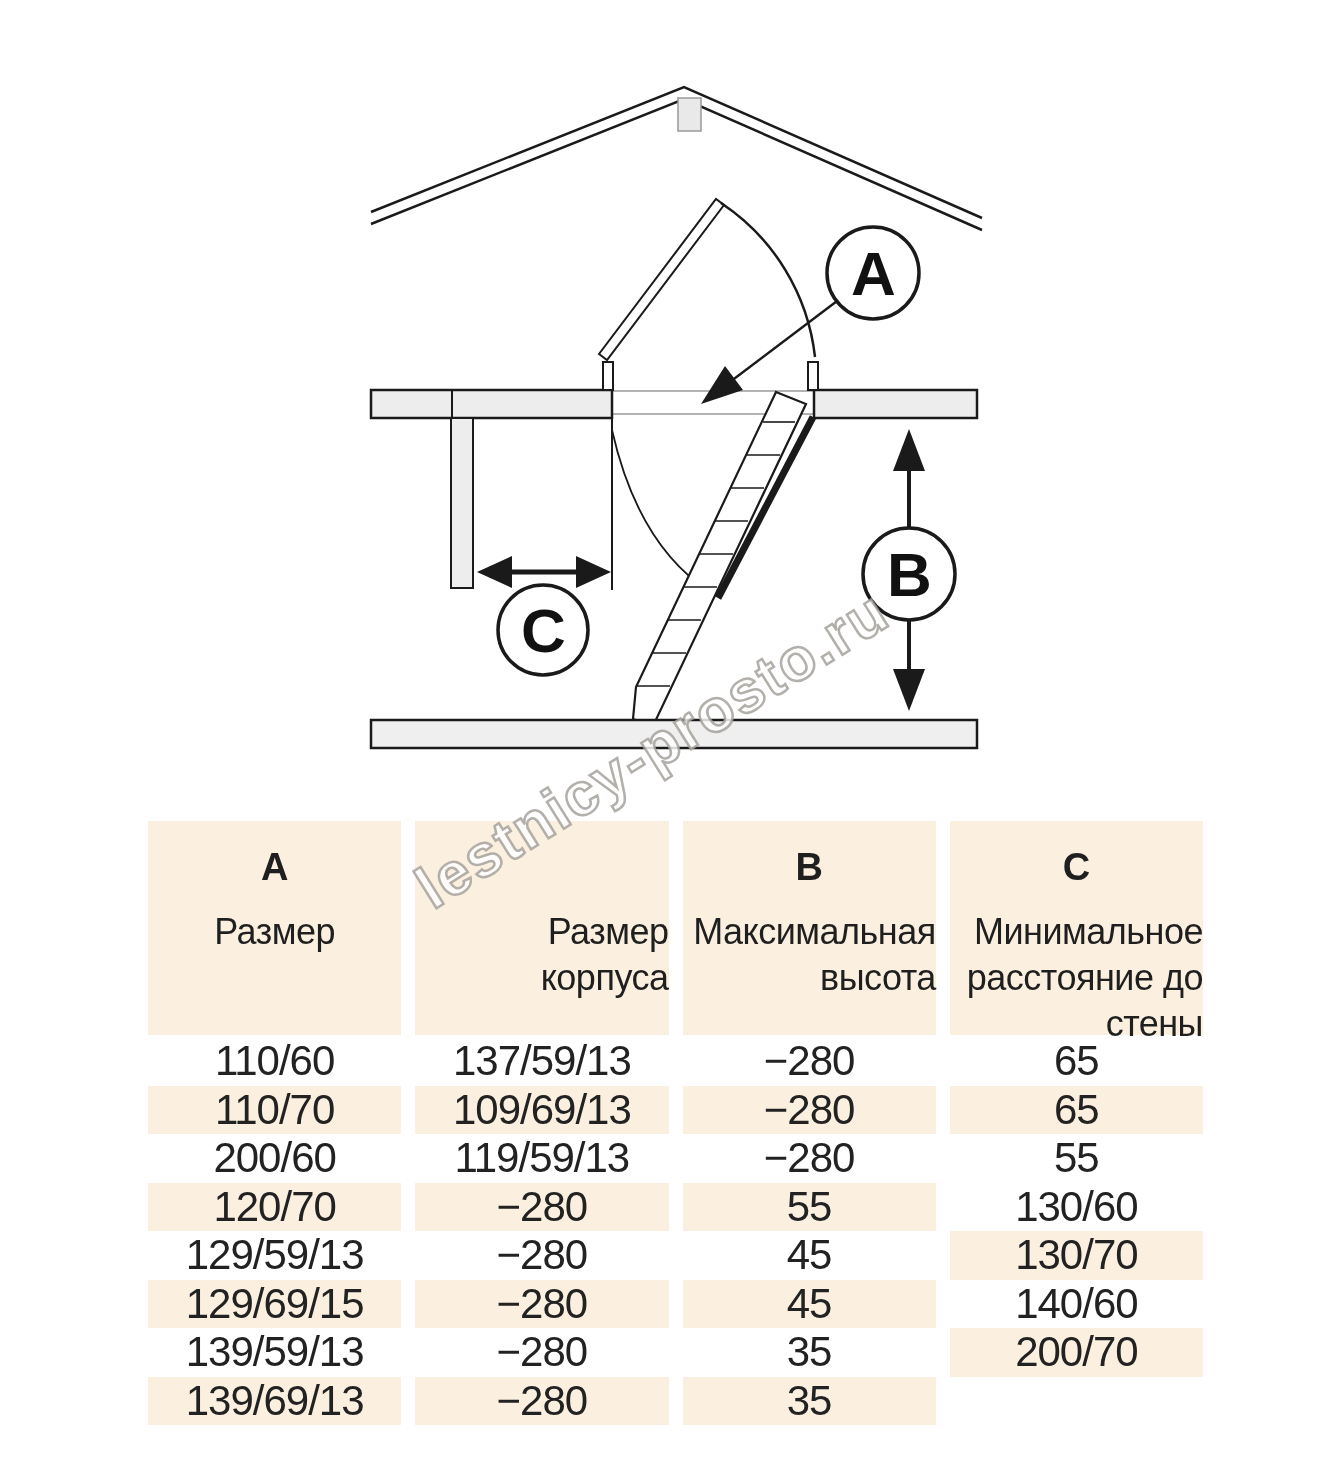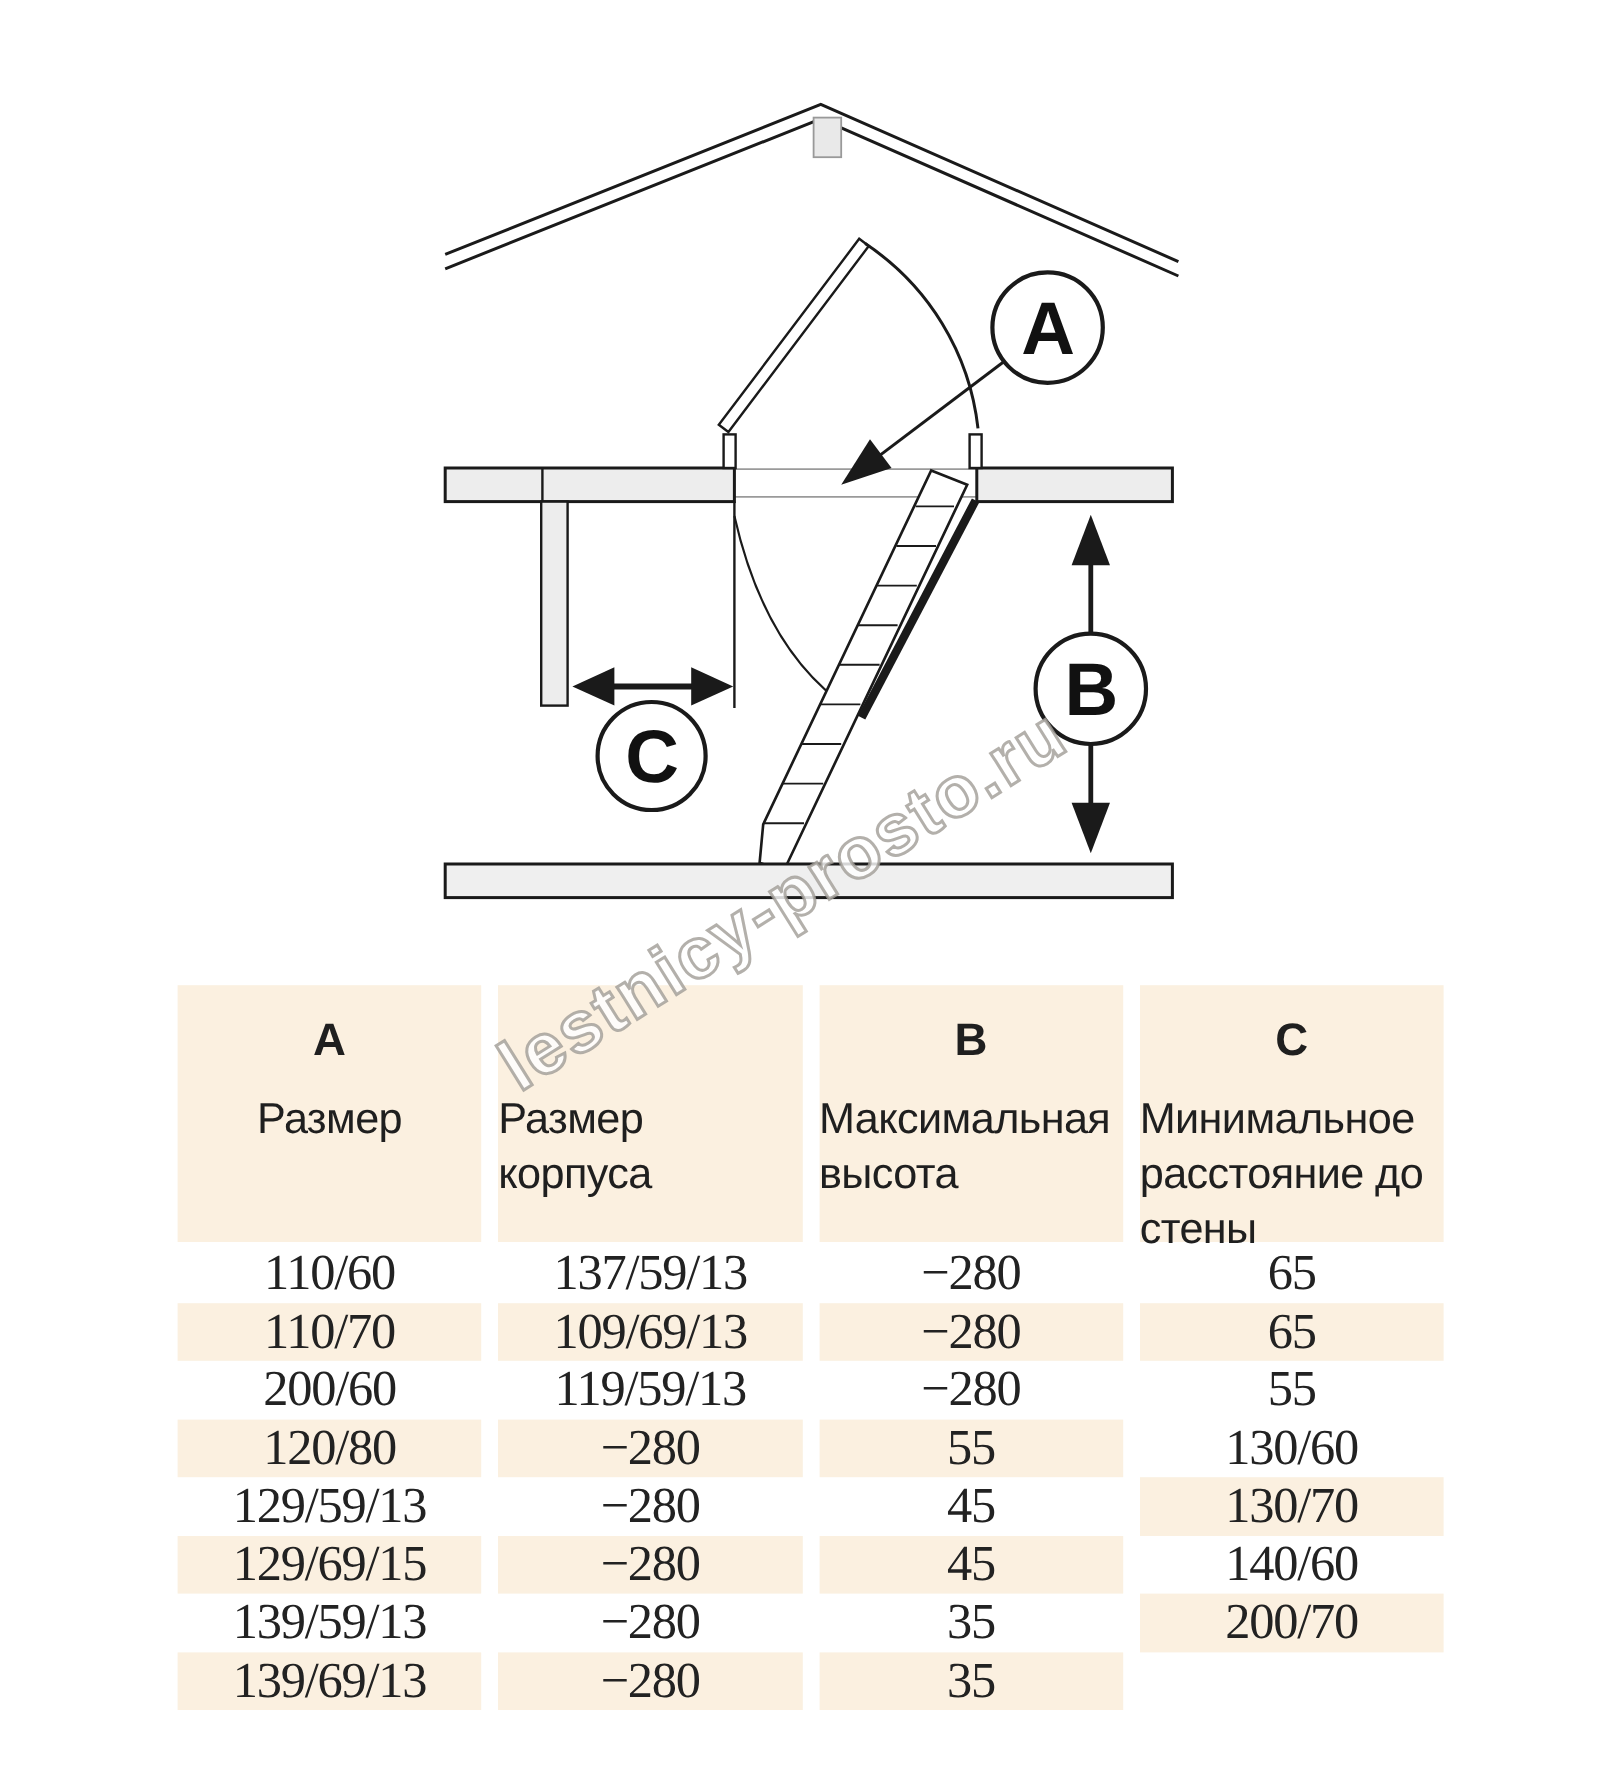--- a/index.html
+++ b/index.html
@@ -28,26 +28,26 @@
   .thead,.tbody{display:grid;grid-template-columns:repeat(4,1fr);column-gap:14px;}
   .tbody{margin-top:2px;grid-auto-rows:48.5px;}
   .th{
     background:#fbf0e0;height:214px;box-sizing:border-box;padding-top:26px;
     text-align:center;
   }
   .th-letter{
     font-size:38px;font-weight:bold;height:62px;line-height:40px;letter-spacing:0;
   }
   .th-label{
-    display:inline-block;text-align:left;font-size:36px;line-height:46px;
+    display:inline-block;text-align:right;font-size:36px;line-height:46px;
     letter-spacing:-0.5px;
   }
   .td{
     display:flex;align-items:center;justify-content:center;
-    font-size:42px;letter-spacing:-1px;color:#222;font-family:Liberation Serif, serif;
+    font-size:42px;letter-spacing:-1px;color:#222;
   }
   .td.alt{background:#fbf0e0;}
 </style>
 </head>
 <body>
 
 <div class="page">
 
   <svg class="diagram-svg" width="1334" height="800" viewBox="0 0 1334 800">
 
@@ -160,21 +160,21 @@
       <div class="td alt">110/70</div>
       <div class="td alt">109/69/13</div>
       <div class="td alt">−280</div>
       <div class="td alt">65</div>
 
       <div class="td">200/60</div>
       <div class="td">119/59/13</div>
       <div class="td">−280</div>
       <div class="td">55</div>
 
-      <div class="td alt">120/80</div>
+      <div class="td alt">120/70</div>
       <div class="td alt">−280</div>
       <div class="td alt">55</div>
 
       <div class="td">130/60</div>
       <div class="td">129/59/13</div>
       <div class="td">−280</div>
       <div class="td">45</div>
 
       <div class="td alt">130/70</div>
       <div class="td alt">129/69/15</div>

